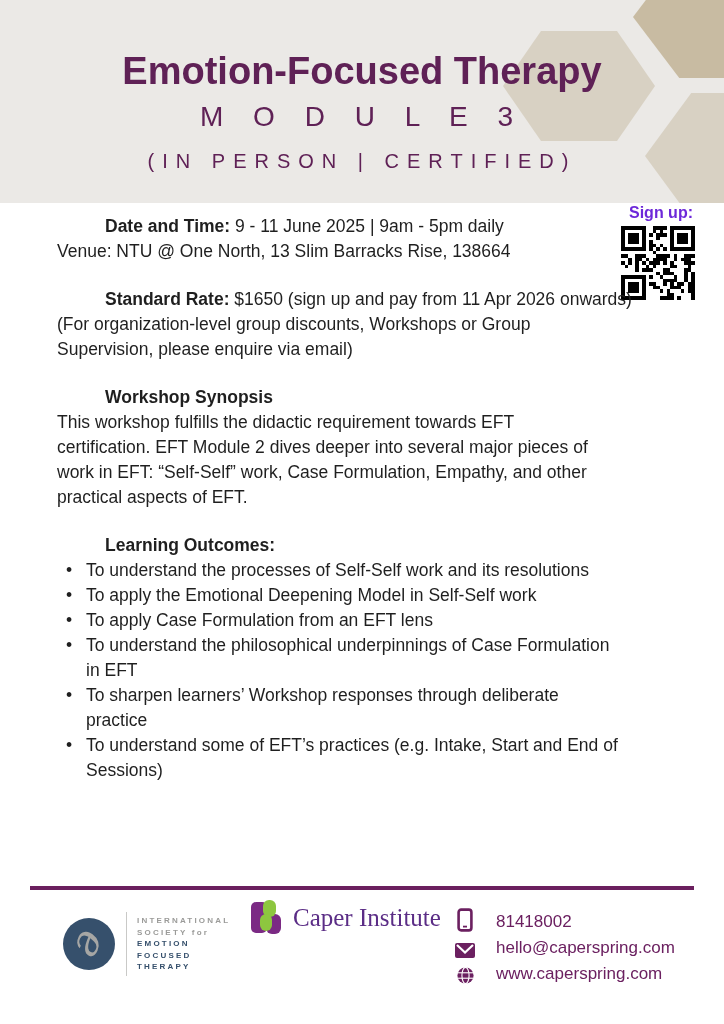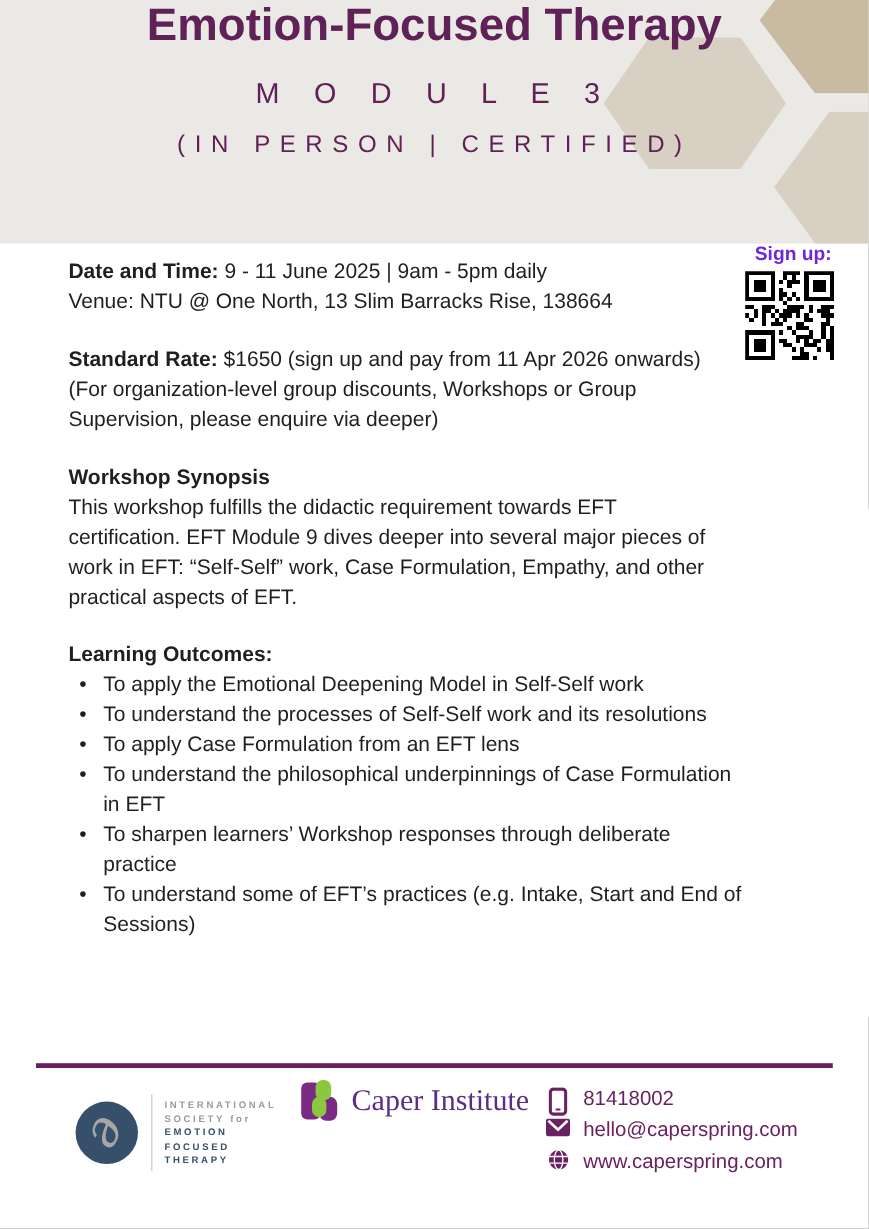--- a/index.html
+++ b/index.html
@@ -14,50 +14,50 @@
     position:absolute; top:0; left:0; width:724px; height:203px;
     background:#ebe9e6; overflow:hidden;
   }
   .hex {
     position:absolute;
     clip-path:polygon(25% 0, 75% 0, 100% 50%, 75% 100%, 25% 100%, 0 50%);
   }
   .hex-mid   { left:503px; top:31px;  width:152px; height:110px; background:#d8d1c3; }
   .hex-top   { left:633px; top:-44px; width:185px; height:122px; background:#c8bba2; }
   .hex-bot   { left:645px; top:93px;  width:185px; height:126px; background:#d8d1c3; }
-  .header-inner { position:relative; text-align:center; color:#5f2156; }
+  .header-inner { position:relative; text-align:center; padding-top:50px; color:#5f2156; }
   .title { font-size:38px; font-weight:bold; letter-spacing:0px; line-height:42px; }
-  .subtitle1 { font-size:24px; letter-spacing:11px; margin-top:23px; }
+  .subtitle1 { font-size:28px; letter-spacing:11px; margin-top:9px; }
   .subtitle2 { font-size:20px; letter-spacing:8px;  margin-top:17px; }
   
   .signup { position:absolute; top:204px; right:23px; width:80px; text-align:center; }
   .signup-label { font-weight:bold; font-size:16px; color:#6d28d9; }
   .qr { width:74px; height:74px; margin-top:4px; background:#fff; display:block; }
   
   .content { position:absolute; left:57px; top:214px; width:608px;
              font-size:17.5px; line-height:25px; }
   .sec { margin-top:23px; }
   .sec:first-child { margin-top:0; }
   .pre { white-space:pre-line; }
-  .b { font-weight:bold; }
+  .b { font-weight:bold;margin-left:48px; }
   .content ul { list-style:none; margin:0; padding:0; }
   .content li { position:relative; padding-left:29px; white-space:pre-line; }
   .content li::before { content:"\2022"; position:absolute; left:9px; }
   
   .divider { position:absolute; left:30px; top:886px; width:664px; height:4px;
              background:#6b1f5e; }
   .iseft { position:absolute; left:62px; top:912px; display:flex; align-items:center; gap:10px; }
   .iseft-sep { width:1px; height:64px; background:#c9c9c7; }
   .iseft-text { display:flex; flex-direction:column; font-size:8px; font-weight:bold;
                 letter-spacing:2.2px; line-height:11.5px; color:#36506c; }
   .iseft-text div:nth-child(1), .iseft-text div:nth-child(2) { color:#9b9b99; }
   .caper { position:absolute; left:249px; top:897px; display:flex; align-items:center; gap:8px; }
   .caper-name { font-family:"Liberation Serif", serif; font-size:25px; color:#5b2d86; }
   .contact { position:absolute; left:455px; top:906px; }
-  .contact-row { display:flex; align-items:flex-start; gap:11px; height:26px; color:#6b2060;
+  .contact-row { display:flex; align-items:flex-end; gap:21px; height:26px; color:#6b2060;
                  font-size:17px; }
   .contact-row .ic { width:20px; display:flex; justify-content:center; }
 </style>
 </head>
 <body>
 
 <div class="page">
 
   <div class="header">
     <div class="hex hex-mid"></div>
@@ -80,36 +80,36 @@
   <div class="content">
 
     <div class="sec">
       <div><span class="b">Date and Time:</span> <span>9 - 11 June 2025 |  9am - 5pm daily</span></div>
       <div>Venue: NTU @ One North, 13 Slim Barracks Rise, 138664</div>
     </div>
 
     <div class="sec">
       <div><span class="b">Standard Rate:</span> <span>$1650 (sign up and pay from 11 Apr 2026 onwards)</span></div>
       <div class="pre">(For organization-level group discounts, Workshops or Group
-Supervision, please enquire via deeper)</div>
+Supervision, please enquire via email)</div>
     </div>
 
     <div class="sec">
       <div class="b">Workshop Synopsis</div>
       <div class="pre">This workshop fulfills the didactic requirement towards EFT
-certification. EFT Module 9 dives deeper into several major pieces of
+certification. EFT Module 2 dives deeper into several major pieces of
 work in EFT: “Self-Self” work, Case Formulation, Empathy, and other
 practical aspects of EFT.</div>
     </div>
 
     <div class="sec">
       <div class="b">Learning Outcomes:</div>
       <ul>
+          <li>To understand the processes of Self-Self work and its resolutions</li>
           <li>To apply the Emotional Deepening Model in Self-Self work</li>
-          <li>To understand the processes of Self-Self work and its resolutions</li>
           <li>To apply Case Formulation from an EFT lens</li>
           <li>To understand the philosophical underpinnings of Case Formulation
 in EFT</li>
           <li>To sharpen learners’ Workshop responses through deliberate
 practice</li>
           <li>To understand some of EFT’s practices (e.g. Intake, Start and End of
 Sessions)</li>
         </ul>
     </div>
 

